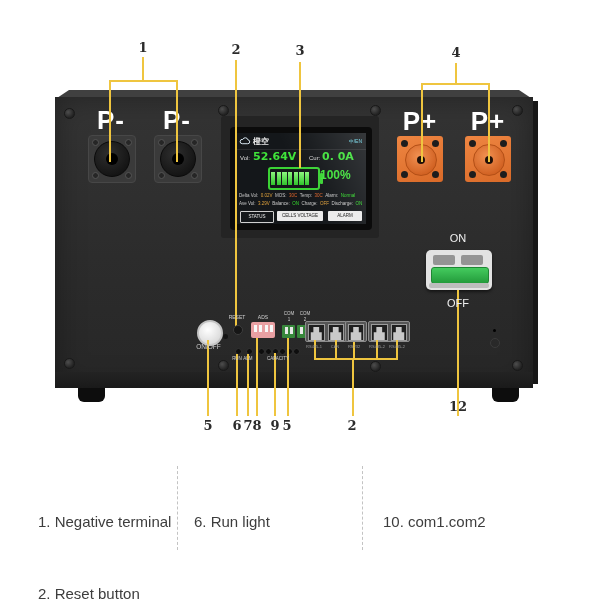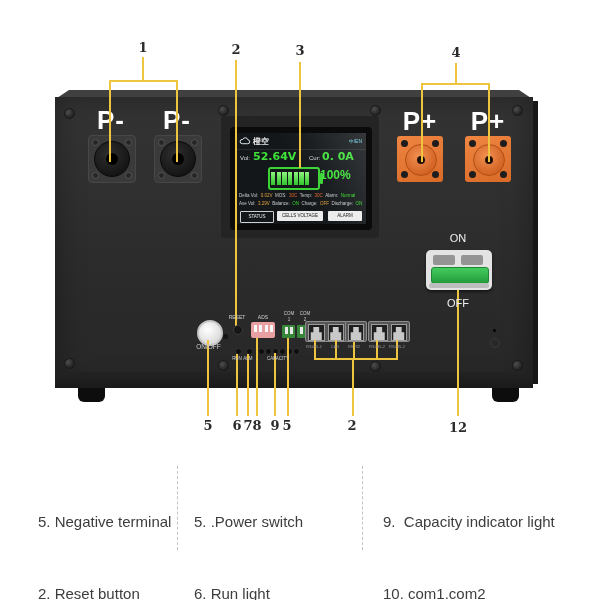--- a/index.html
+++ b/index.html
@@ -300,36 +300,34 @@
   <div class="num" style="left:228px;top:42px;width:16px;">2</div>
   <div class="num" style="left:292px;top:43px;width:16px;">3</div>
   <div class="num" style="left:448px;top:45px;width:16px;">4</div>
   <div class="num" style="left:200px;top:418px;width:16px;">5</div>
   <div class="num" style="left:229px;top:418px;width:16px;">6</div>
   <div class="num" style="left:240px;top:418px;width:16px;">7</div>
   <div class="num" style="left:249px;top:418px;width:16px;">8</div>
   <div class="num" style="left:267px;top:418px;width:16px;">9</div>
   <div class="num" style="left:277px;top:418px;width:20px;">5</div>
   <div class="num" style="left:340px;top:418px;width:24px;">2</div>
-  <div class="num" style="left:448px;top:420px;width:20px;text-align:center;">12</div>
+  <div class="num" style="left:448px;top:399px;width:20px;text-align:center;">12</div>
 
   <div class="lcol" style="left:38px;">
-    <div>5. Negative terminal</div>
+    <div>1. Negative terminal</div>
     <div>2. Reset button</div>
     
     
   </div>
   <div class="ldiv" style="left:177px;"></div>
   <div class="lcol" style="left:194px;">
-    <div>5. .Power switch</div>
     <div>6. Run light</div>
     
     
   </div>
   <div class="ldiv" style="left:362px;"></div>
   <div class="lcol" style="left:383px;">
-    <div>9.  Capacity indicator light</div>
     <div>10. com1.com2</div>
     
     
   </div>
 
 </div>
 
 </body></html>

